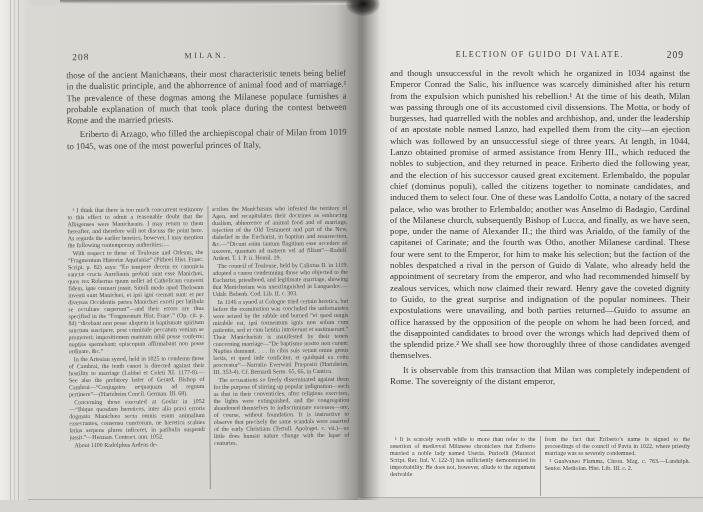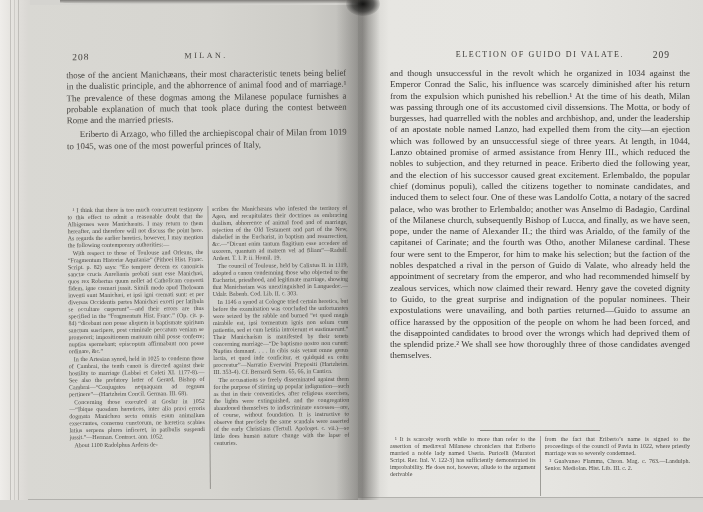--- a/index.html
+++ b/index.html
@@ -53,21 +53,21 @@
   #right-text{left:32px;top:50px;width:300px;color:#3a3835;}
 
   .running-row{position:relative;height:14px;margin-bottom:4px;}
   .running-head{
     display:block;text-align:center;font-size:8px;letter-spacing:2.5px;
     font-variant:normal;
   }
   #right-text .running-head{letter-spacing:1.6px;}
   .pageno{position:absolute;top:0;font-size:9.5px;letter-spacing:1px;}
   .pageno.outer-left{left:6px;}
-  .pageno.outer-right{right:20px;}
+  .pageno.outer-right{right:6px;}
 
   .body-copy{font-size:8.9px;line-height:11.3px;text-align:justify;}
   .body-copy p{margin:0;}
   .body-copy p + p{margin-top:3px;text-indent:13px;}
 
   #left-body{height:128px;overflow:hidden;}
   #right-body{height:356px;overflow:hidden;font-family:Liberation Serif, serif;}
 
   .footnotes{
     display:flex;align-items:stretch;text-align:justify;
@@ -127,20 +127,21 @@
   </div>
 
   <div class="page" id="right-page">
     <div class="text-block" id="right-text">
       <div class="running-row">
         <span class="running-head">ELECTION OF GUIDO DI VALATE.</span>
         <span class="pageno outer-right">209</span>
       </div>
       <div class="body-copy" id="right-body">
         <p>and though unsuccessful in the revolt which he organized in 1034 against the Emperor Conrad the Salic, his influence was scarcely diminished after his return from the expulsion which punished his rebellion.¹  At the time of his death, Milan was passing through one of its accustomed civil dissensions.  The Motta, or body of burgesses, had quarrelled with the nobles and archbishop, and, under the leadership of an apostate noble named Lanzo, had expelled them from the city—an ejection which was followed by an unsuccessful siege of three years.  At length, in 1044, Lanzo obtained promise of armed assistance from Henry III., which reduced the nobles to subjection, and they returned in peace.  Eriberto died the following year, and the election of his successor caused great excitement.  Erlembaldo, the popular chief (dominus populi), called the citizens together to nominate candidates, and induced them to select four.  One of these was Landolfo Cotta, a notary of the sacred palace, who was brother to Erlembaldo; another was Anselmo di Badagio, Cardinal of the Milanese church, subsequently Bishop of Lucca, and finally, as we have seen, pope, under the name of Alexander II.; the third was Arialdo, of the family of the capitanei of Carinate; and the fourth was Otho, another Milanese cardinal.  These four were sent to the Emperor, for him to make his selection; but the faction of the nobles despatched a rival in the person of Guido di Valate, who already held the appointment of secretary from the emperor, and who had recommended himself by zealous services, which now claimed their reward.  Henry gave the coveted dignity to Guido, to the great surprise and indignation of the popular nominees.  Their expostulations were unavailing, and both parties returned—Guido to assume an office harassed by the opposition of the people on whom he had been forced, and the disappointed candidates to brood over the wrongs which had deprived them of the splendid prize.²  We shall see how thoroughly three of those candidates avenged themselves.</p>
+        <p>It is observable from this transaction that Milan was completely independent of Rome.  The sovereignty of the distant emperor,</p>
       </div>
       <div class="fn-rule"></div>
       <div class="footnotes" id="right-footnotes">
         <div class="fn-col">
           <p>¹ It is scarcely worth while to more than refer to the assertion of mediæval Milanese chroniclers that Eriberto married a noble lady named Useria.  Puricelli (Muratori Script. Rer. Ital. V. 122-3) has sufficiently demonstrated its improbability.  He does not, however, allude to the argument derivable</p>
         </div>
         <div class="fn-divider"></div>
         <div class="fn-col">
           <p class="no-indent">from the fact that Eriberto’s name is signed to the proceedings of the council of Pavia in 1022, where priestly marriage was so severely condemned.</p>
           <p>² Gualvaneo Flamma, Chron. Mag. c. 763.—Landulph. Senior. Mediolan. Hist. Lib. III. c. 2.</p>

